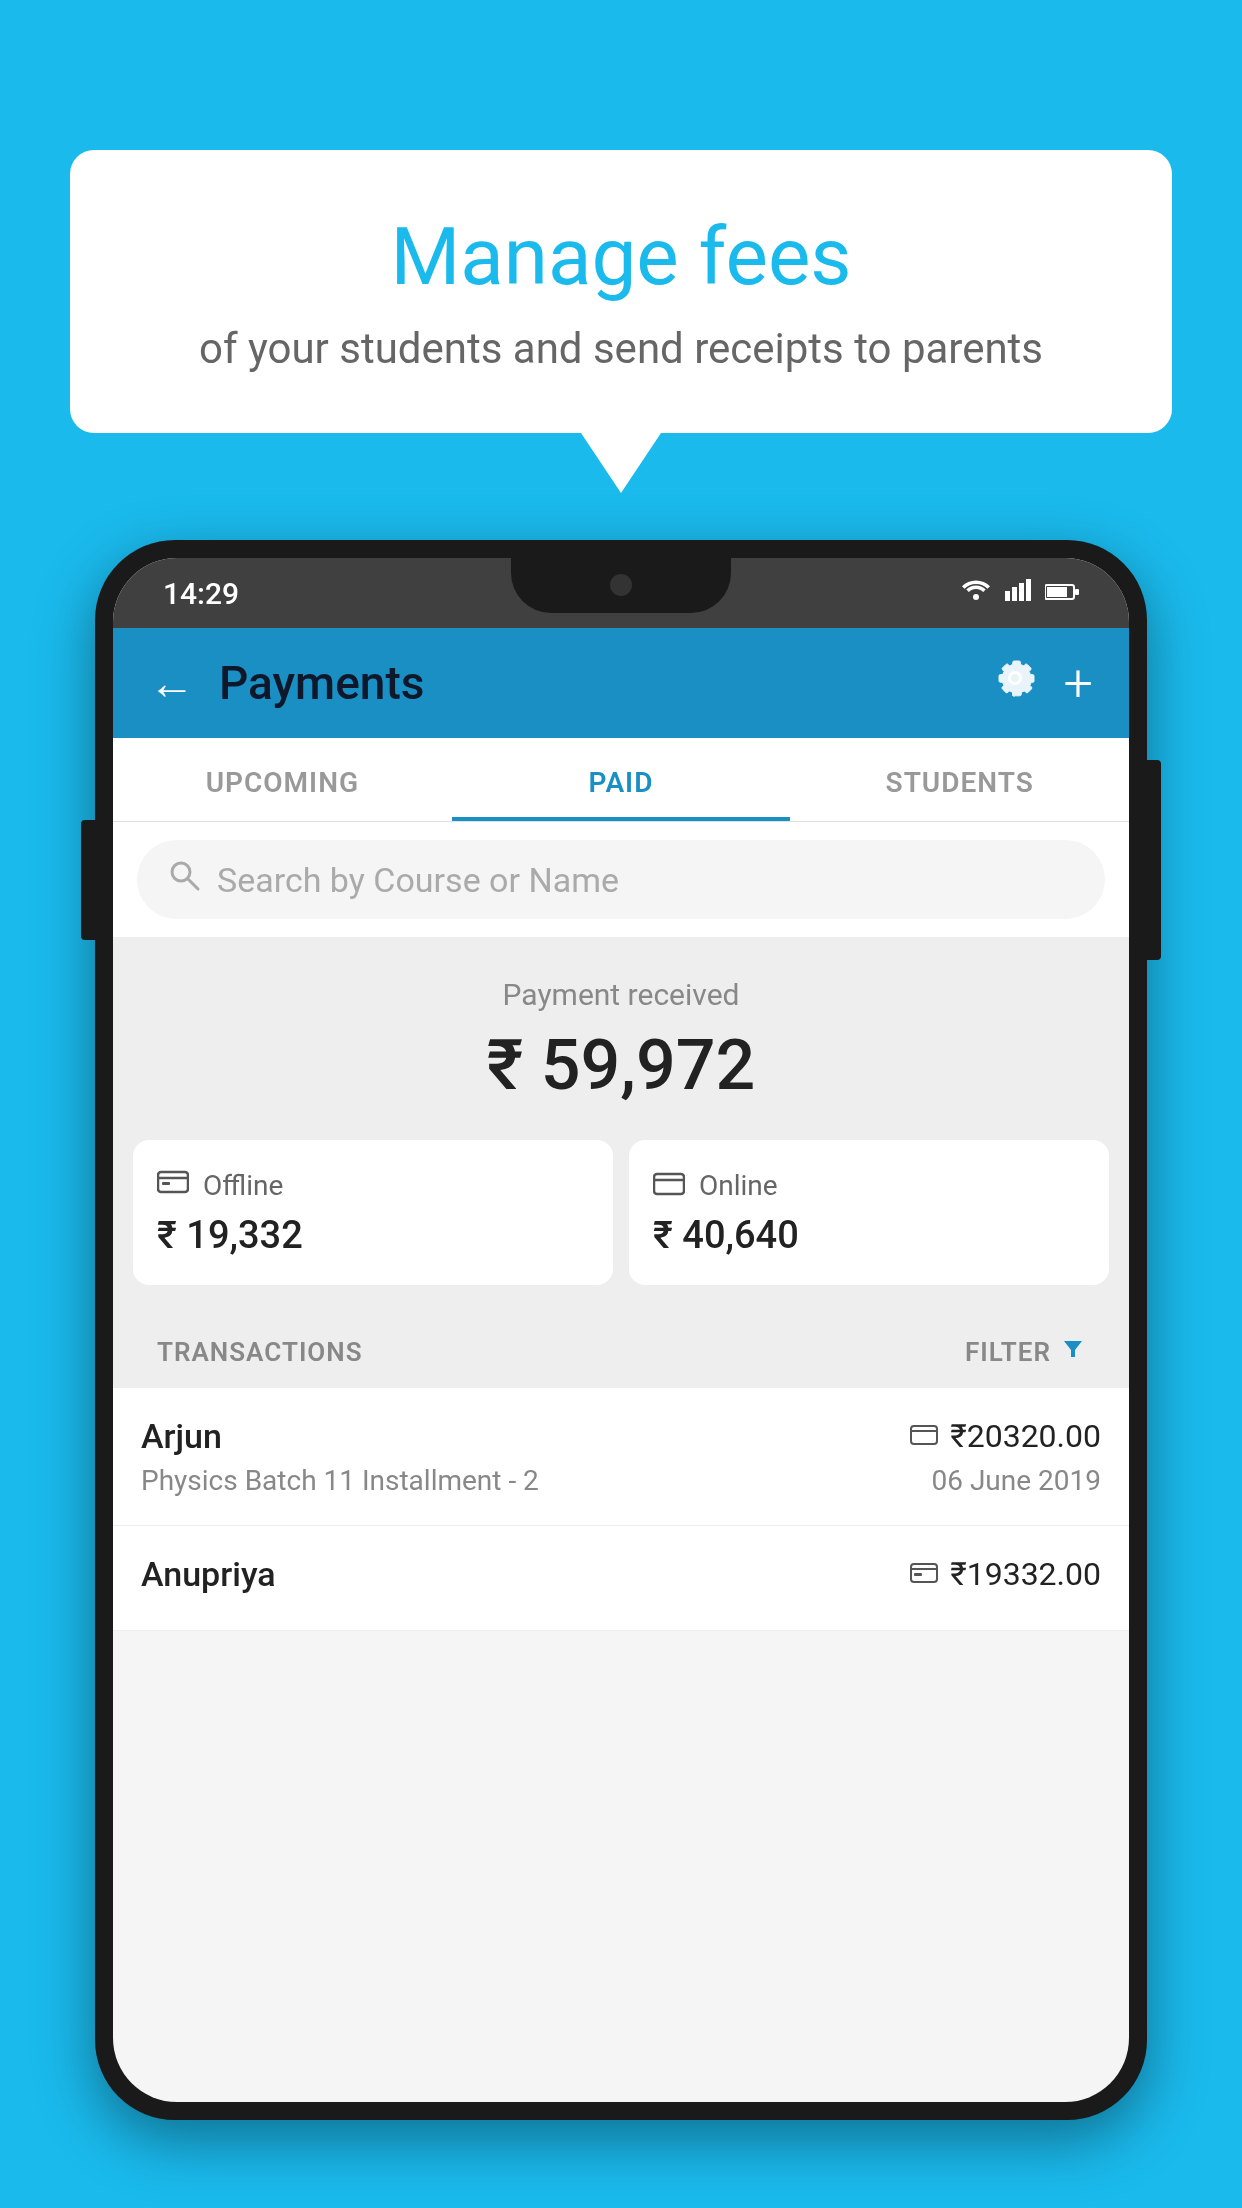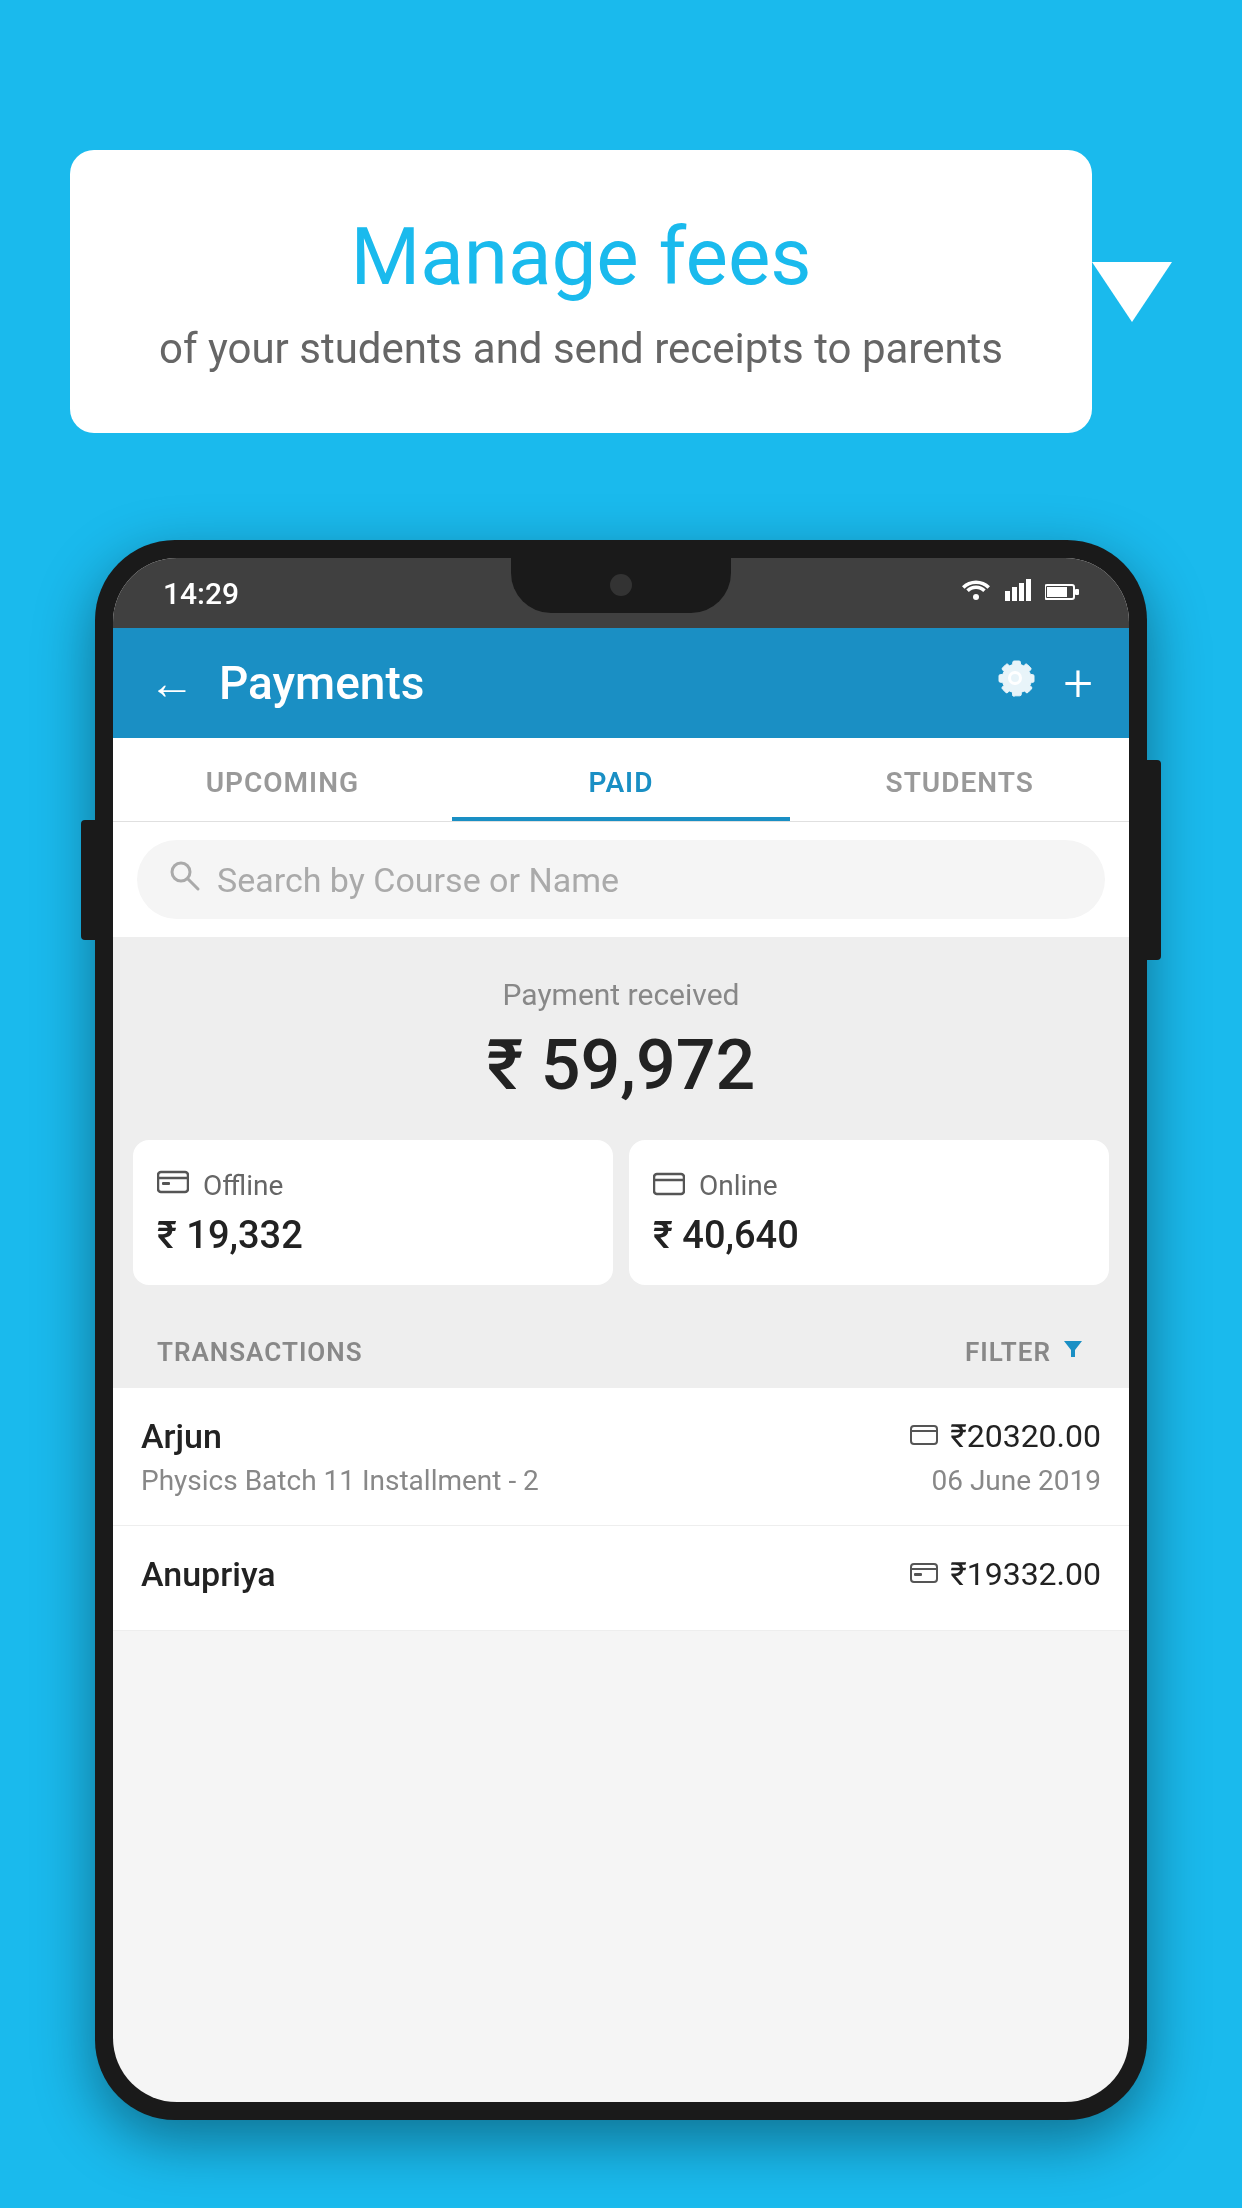--- a/index.html
+++ b/index.html
@@ -13,21 +13,21 @@
       position: relative;
     }
 
     
     .speech-bubble-container {
       position: absolute;
       top: 150px;
       left: 70px;
       right: 70px;
       display: flex;
-      flex-direction: row;
+      flex-direction: column;
       align-items: center;
     }
 
     .speech-bubble {
       background: white;
       border-radius: 24px;
       padding: 60px 60px 60px 60px;
       text-align: center;
       width: 100%;
     }
@@ -155,21 +155,21 @@
       gap: 24px;
     }
 
     .back-arrow {
       color: white;
       font-size: 46px;
       cursor: pointer;
     }
 
     .app-bar-title {
-      color: #ffffff;
+      color: #0f172a;
       font-size: 46px;
       font-weight: 500;
       flex: 1;
     }
 
     .app-bar-icons {
       display: flex;
       gap: 28px;
       align-items: center;
     }

